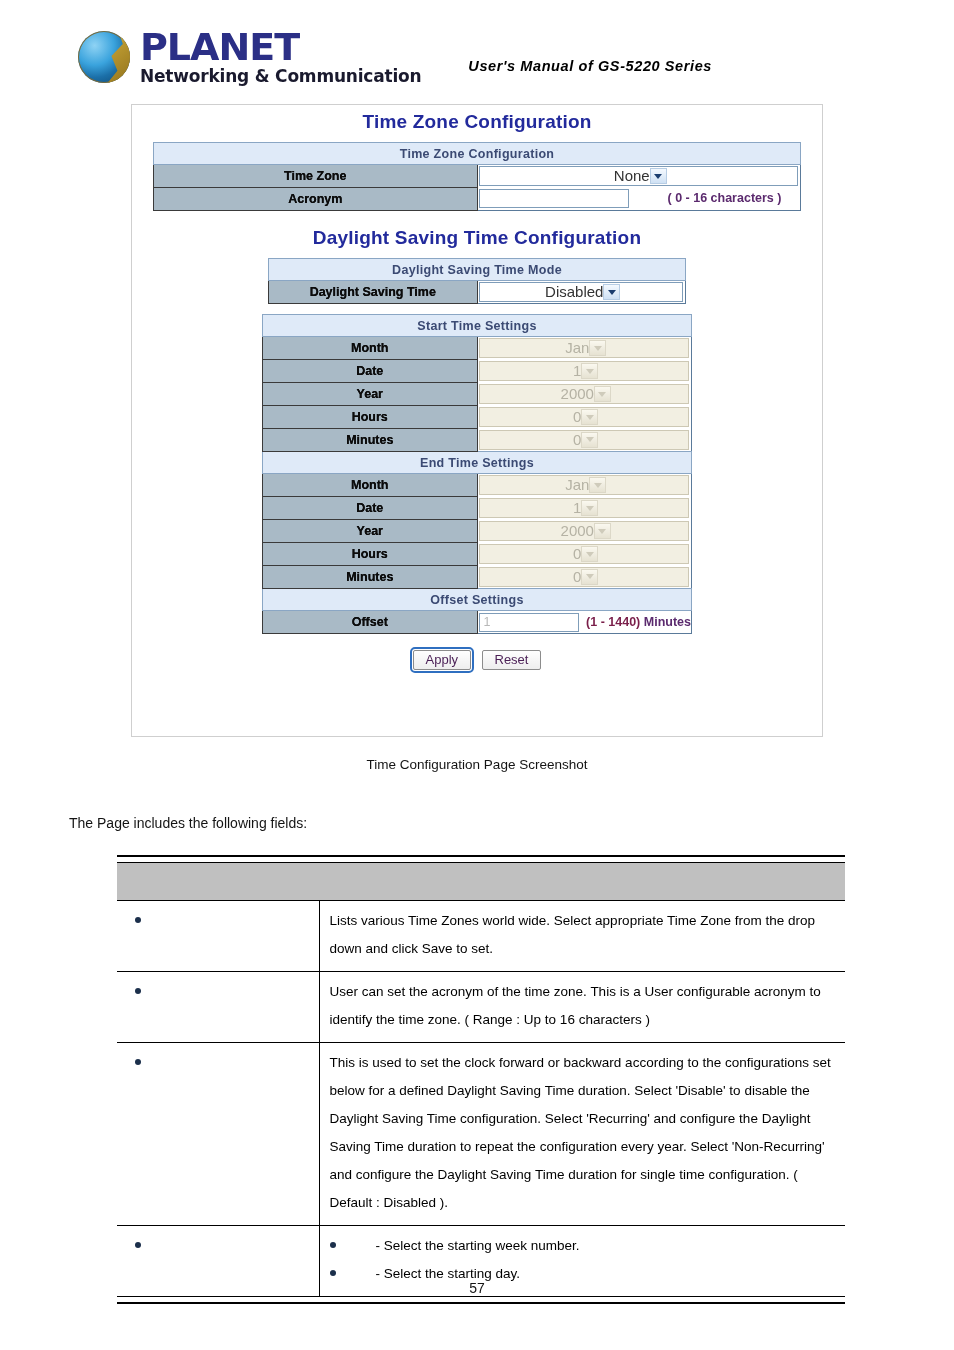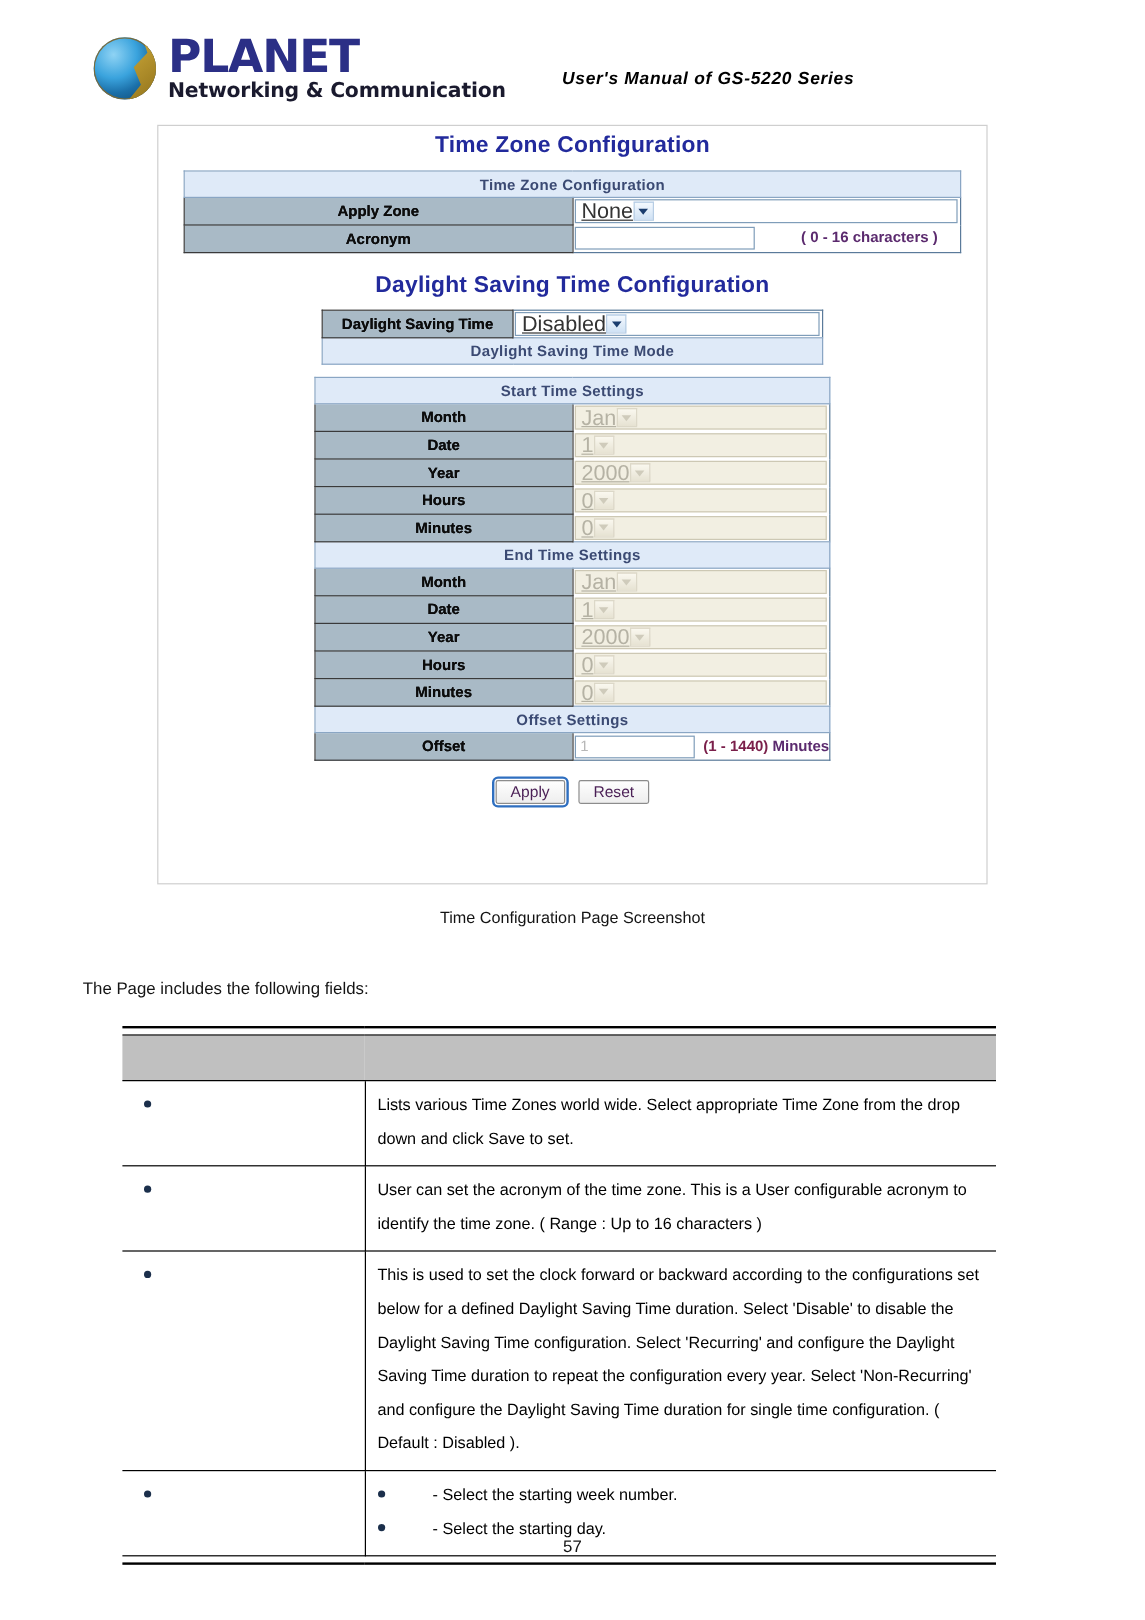--- a/index.html
+++ b/index.html
@@ -143,29 +143,28 @@
   .cfg-val {
     background: #ffffff;
     height: 22px;
     padding: 0 !important;
   }
 
   
   .sel {
     display: flex;
     align-items: center;
-    justify-content: flex-start;
+    justify-content: center;
     height: 20px;
     margin: 1px 2px 1px 1px;
     border: 1px solid #7f9db9;
     background: #ffffff;
-    font-size: 18px;
+    font-size: 15px;
     color: #333333;
     box-sizing: border-box;
-    text-decoration: underline;
   }
   .sel .sel-txt { padding-left: 5px; line-height: 18px; }
   .sel .sel-btn {
     width: 17px; height: 16px;
     margin-right: 1px;
     background: linear-gradient(#f4f9fe, #cfe1f4);
     border: 1px solid #b7cde4;
     display: flex; align-items: center; justify-content: center;
     box-sizing: border-box;
     flex: 0 0 auto;
@@ -244,21 +243,21 @@
     position: absolute;
     left: 69px;
     top: 815px;
     font-size: 14px;
     color: #141414;
   }
 
   
   .fields-table {
     position: absolute;
-    left: 102px;
+    left: 117px;
     top: 855px;
     width: 728px;
     border-collapse: collapse;
     table-layout: fixed;
   }
   .fields-table td {
     vertical-align: top;
     padding: 0;
   }
   .ft-topbar td {
@@ -336,21 +335,21 @@
 
   <div class="shot-heading h1-tz">Time Zone Configuration</div>
 
   <div class="center" style="margin-top:9px;">
     <table class="cfg" style="width:648px;">
       <tbody>
           <tr>
         <td class="cfg-title" colspan="2">Time Zone Configuration</td>
       </tr>
       <tr>
-        <td class="cfg-label" style="width:172px;">Apply Zone</td>
+        <td class="cfg-label" style="width:172px;">Time Zone</td>
         <td class="cfg-val">
           <div class="sel">
             <span class="sel-txt">None</span>
             <span class="sel-btn">
                   <i class="chev"></i>
                 </span>
           </div>
         </td>
       </tr>
       <tr>
@@ -365,32 +364,32 @@
     </tbody>
       </table>
   </div>
 
   <div class="shot-heading h1-dst">Daylight Saving Time Configuration</div>
 
   <div class="center" style="margin-top:9px;">
     <table class="cfg" style="width:418px;">
       <tbody>
           <tr>
+        <td class="cfg-title" colspan="2">Daylight Saving Time Mode</td>
+      </tr>
+      <tr>
         <td class="cfg-label" style="width:158px;">Daylight Saving Time</td>
         <td class="cfg-val">
           <div class="sel">
             <span class="sel-txt">Disabled</span>
             <span class="sel-btn">
                   <i class="chev"></i>
                 </span>
           </div>
         </td>
-      </tr>
-      <tr>
-        <td class="cfg-title" colspan="2">Daylight Saving Time Mode</td>
       </tr>
     </tbody>
       </table>
   </div>
 
   <div class="center" style="margin-top:10px;">
     <table class="cfg" style="width:430px;">
 
       <tbody>
           <tr>

